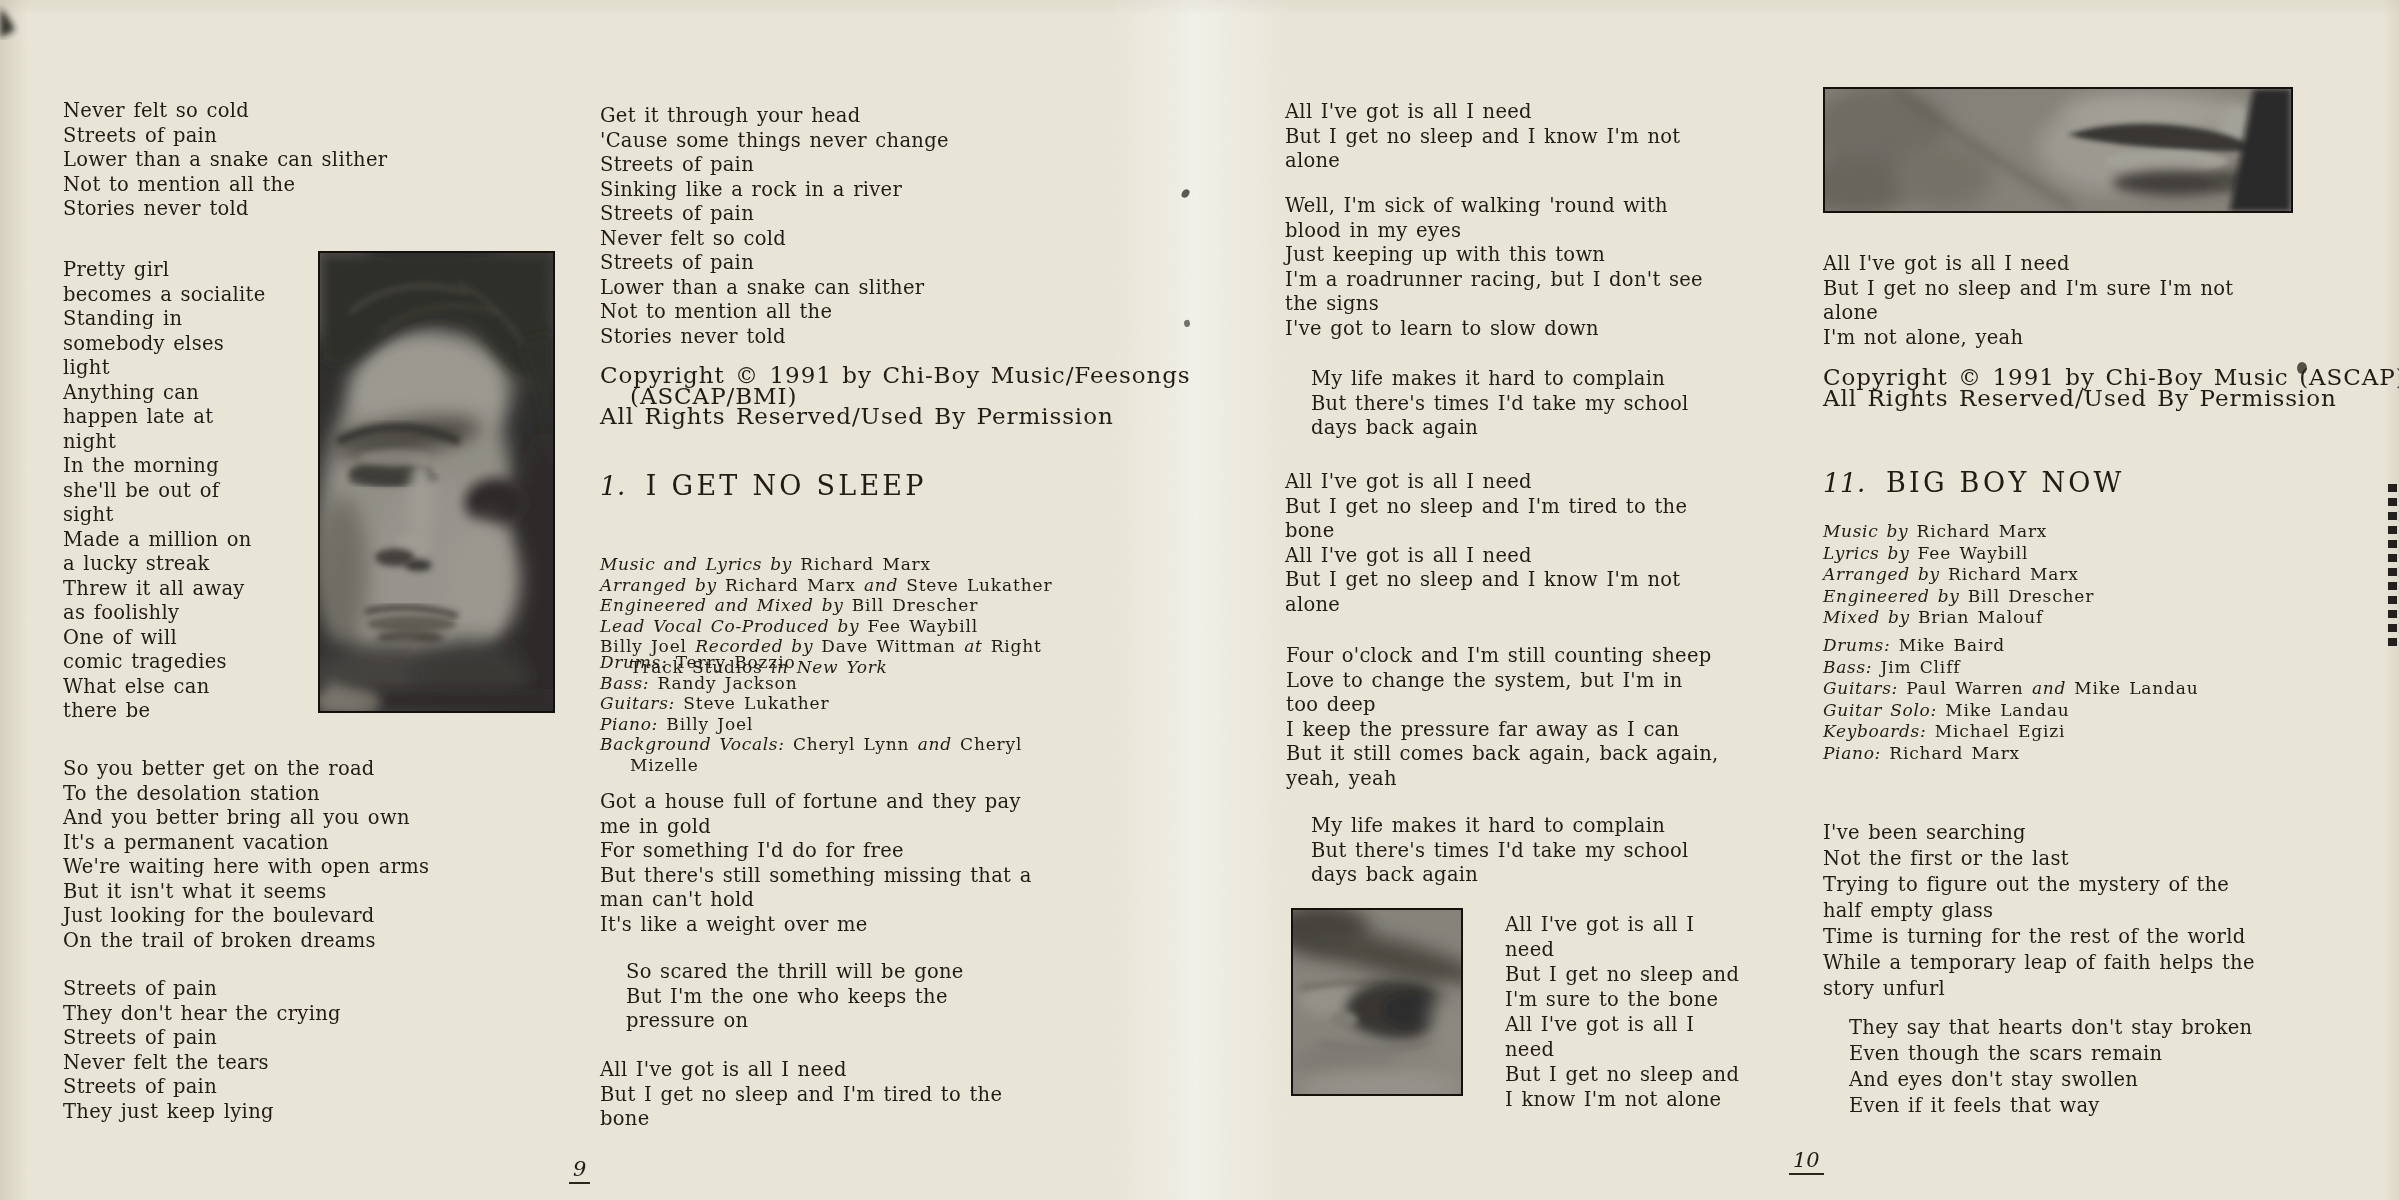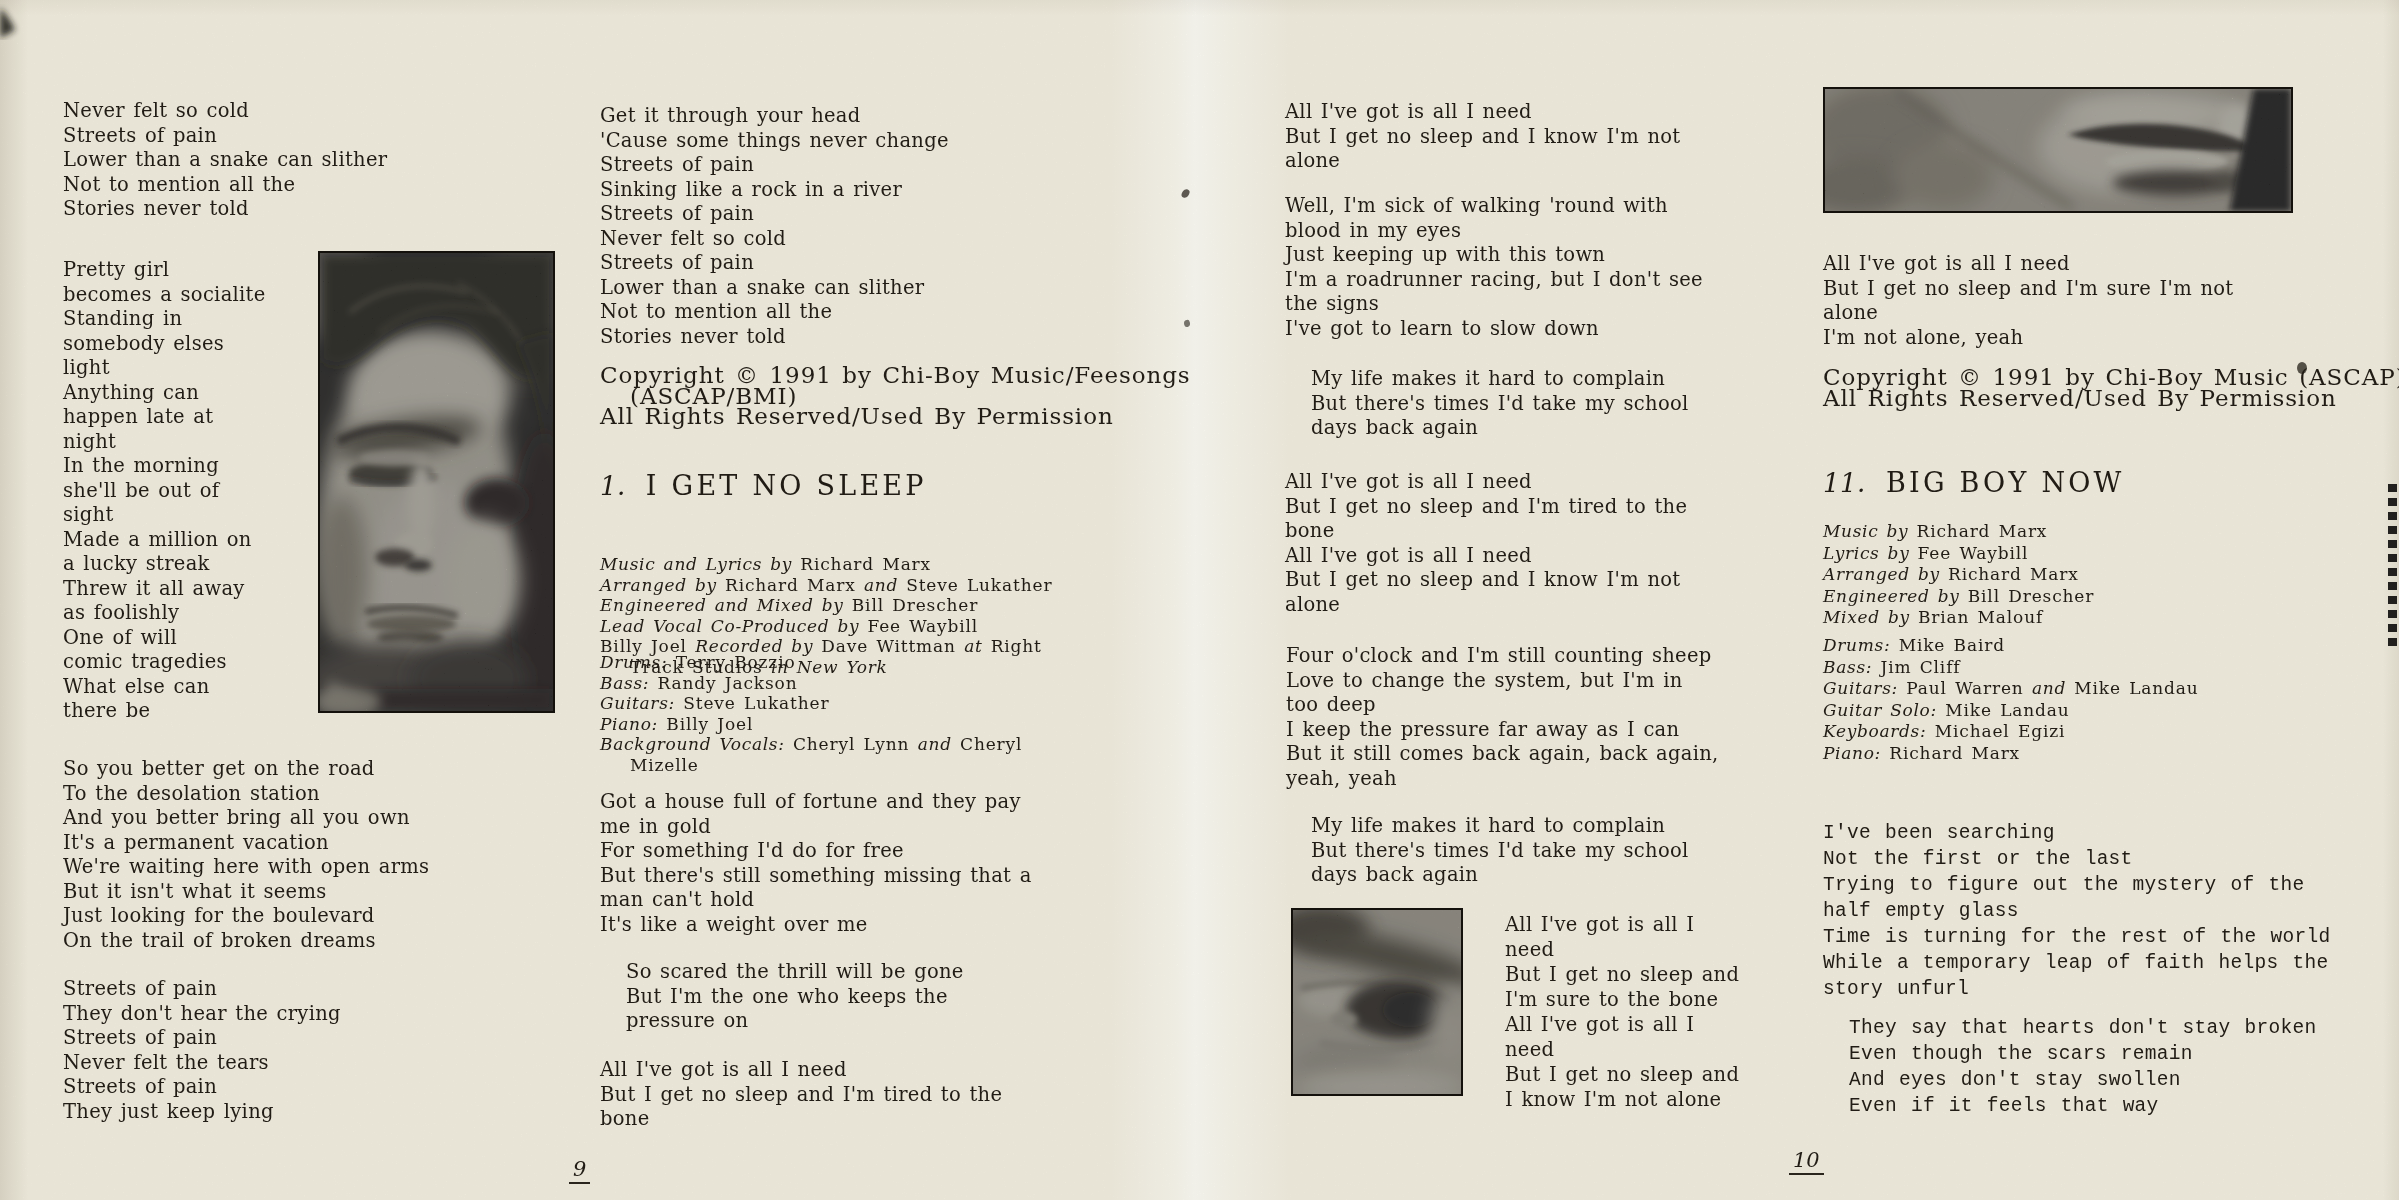--- a/index.html
+++ b/index.html
@@ -6,21 +6,21 @@
   body{
     width:2399px;height:1200px;position:relative;overflow:hidden;
     background:#f4f0e1;
     font-family:"DejaVu Serif","Liberation Serif",serif;
     color:#211c15;
   }
   .abs{position:absolute;margin-top:15px;}
   
   .lyr{font-size:19.5px;line-height:24.5px;letter-spacing:.015em;word-spacing:.1em;}
   .lyr .ln{white-space:nowrap;}
-  .lh26{line-height:26px;font-family:Liberation Mono, monospace;}
+  .lh26{line-height:26px;}
   .lh25{line-height:25px;}
   .indent{margin-left:26px;}
   
   .cpy{font-size:23px;line-height:20.5px;letter-spacing:.04em;word-spacing:.1em;}
   .cpy .ln{white-space:nowrap;}
   #cpy-left .ln:nth-child(2){margin-left:30px;}
   
   .songtitle{white-space:nowrap;}
   .song-num{font-style:italic;font-size:26px;letter-spacing:.02em;margin-right:20px;}
   .song-name{font-size:27px;letter-spacing:.12em;}

